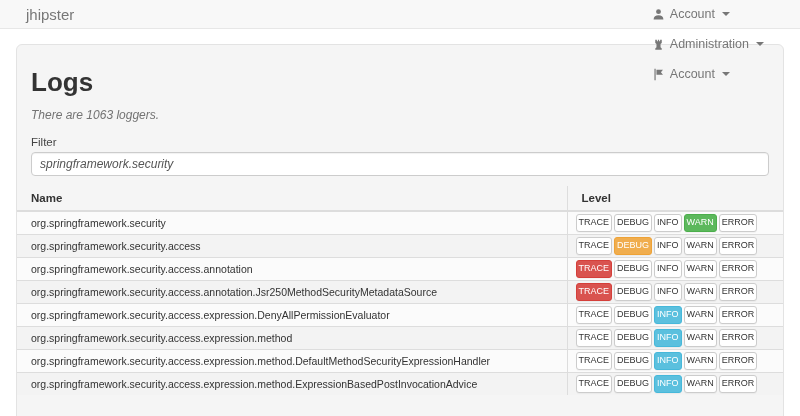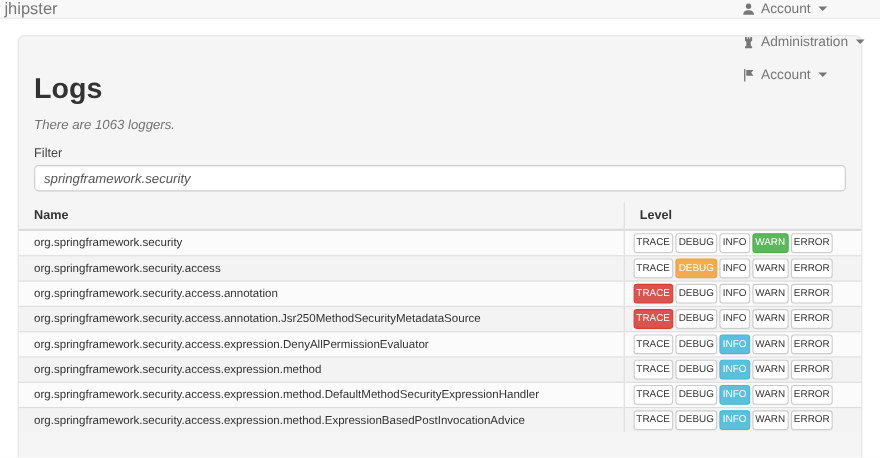--- a/index.html
+++ b/index.html
@@ -1,32 +1,32 @@
 <!DOCTYPE html>
 <html><head>
 <meta charset="utf-8">
 <style>
   * { margin:0; padding:0; box-sizing:border-box; }
   html,body { width:800px; height:416px; overflow:hidden; background:#fff;
     font-family:"Liberation Sans", sans-serif; }
   
-  .navbar { height:17px; background:#f8f8f8; border-bottom:1px solid #e7e7e7;
-    display:flex; align-items:center; padding:0 2px; }
+  .navbar { height:29px; background:#f8f8f8; border-bottom:1px solid #e7e7e7;
+    display:flex; align-items:center; padding:0 24px; }
   .brand { font-size:15px; color:#777; text-decoration:none; cursor:pointer; padding:0 2px; }
   .nav { margin-left:auto; display:flex; align-items:flex-start;flex-direction:column; }
   .nav-item { display:flex; align-items:center; gap:5px; color:#777; font-size:12.5px;
     padding:8px 12px; cursor:pointer; text-decoration:none; }
   .nav-item svg { display:block; }
   .caret { display:inline-block; width:0; height:0; margin-left:2px;
     border-top:4px solid #777; border-left:4px solid transparent; border-right:4px solid transparent; }
   
   .panel { margin:15px 16px 0; background:#f5f5f5; border:1px solid #e3e3e3;
     border-radius:6px; height:400px; overflow:hidden; }
   .panel-pad { padding:8px 14px 0; }
-  h1.page-title { font-size:26px; font-weight:bold; color:#333; margin:24px 0 10px; }
+  h1.page-title { font-size:26px; font-weight:bold; color:#333; margin:14px 0 10px; }
   .subtitle { font-size:12px; color:#737373; margin-bottom:14px;font-style:italic; }
   .filter-label { font-size:11.5px; color:#444; margin-bottom:4px; }
   .filter-input { width:100%; height:24px; border:1px solid #ccc; border-radius:4px;
     background:#fff; font-size:12px; color:#555; padding:2px 8px; margin-bottom:10px;
     font-family:"Liberation Sans", sans-serif; box-shadow:inset 0 1px 1px rgba(0,0,0,.06);font-style:italic; }
   
   table.log-table { width:100%; border-collapse:collapse; font-size:11px; color:#333; }
   .log-table th { text-align:left; font-size:11.5px; font-weight:bold; padding:6px 14px;
     border-bottom:2px solid #ddd; }
   .log-table td.name-cell { padding:5px 14px; font-size:10.5px; color:#333; }

